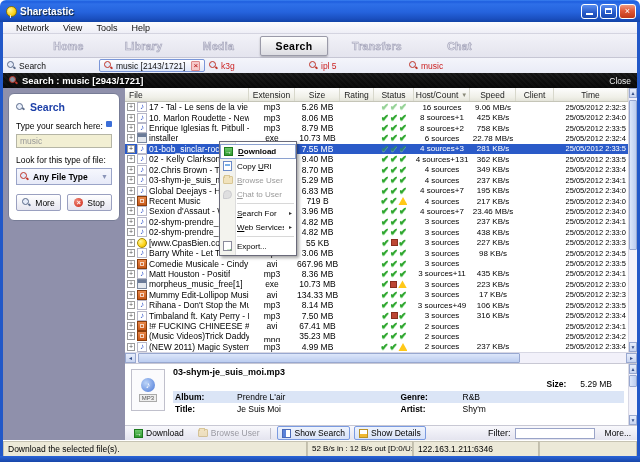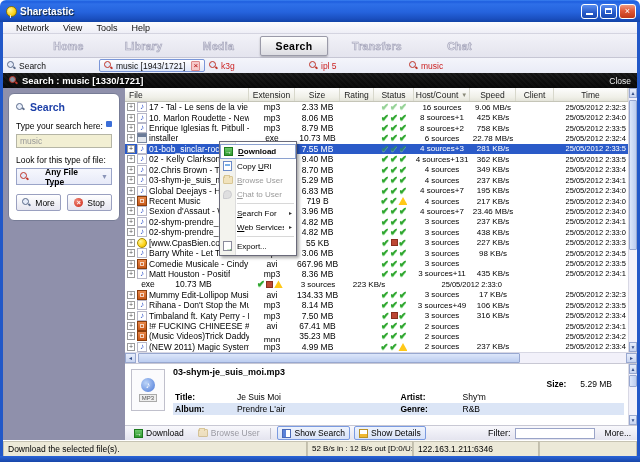--- a/index.html
+++ b/index.html
@@ -69,21 +69,21 @@
   .main { flex:0 0 352px; display:flex; }
   .sidebar { flex:0 0 122px; background:#8f90ab; padding:5px; }
   .sidepanel { background:#fff; border-radius:6px; border:1px solid #777c96; padding:7px 7px 9px 7px; }
   .sp-title { display:flex; align-items:center; gap:5px; color:#1c3fa8; font-weight:bold; font-size:10.5px; margin-bottom:8px; }
   .sp-label { font-size:8.5px; margin-bottom:3px; display:flex; align-items:flex-start; }
   .sp-label .spacer { flex:1; }
   .helper-dot { width:6px; height:6px; background:#3b6ed8; border-radius:1px; }
   .sp-input { width:100%; height:14px; background:#f2efd3; border:1px solid #b5b5a5; color:#999;
     font-family:"Liberation Sans",sans-serif; font-size:8.5px; padding:0 3px; margin-bottom:7px; }
   .sp-select { height:17px; border:1px solid #9aa4c8; background:linear-gradient(180deg,#f6f7fd,#e7eaf8);
-    display:flex; align-items:center; gap:16px; padding:0 3px; margin:2px 0 9px 0; }
+    display:flex; align-items:center; gap:4px; padding:0 3px; margin:2px 0 9px 0; }
   .sp-select .sel-text { font-weight:bold; font-size:8.5px; flex:1; }
   .sp-select .chev { color:#8a94b8; font-size:7px; }
   .sp-buttons { display:flex; gap:6px; }
   .sp-btn { flex:1; height:17px; border:1px solid #9aa0c0; border-radius:2px; background:linear-gradient(180deg,#ffffff,#e6e6f0);
     display:flex; align-items:center; justify-content:center; gap:4px; font-size:8.5px; }
   .stop-ico { width:9px; height:9px; border-radius:50%; background:radial-gradient(circle at 3px 3px,#f08a7a,#cc2211); color:#fff;
     font-size:7px; line-height:9px; text-align:center; font-weight:bold; }
 
   
   .content { flex:1; display:flex; flex-direction:column; background:#fff; }
@@ -235,40 +235,40 @@
         <div class="nav-tab">Chat</div>
       </div>
 
     <div class="sessiontabs">
         <div class="session-tab" style="width: 96px;">
           <span class="mag"></span>
           <span class="lbl">Search</span>
         </div>
         <div class="session-tab active" style="width: 106px;">
           <span class="mag red"></span>
-          <span class="lbl">music [1943/1721]</span>
+          <span class="lbl">music [2143/1721]</span>
           <span class="tab-close">×</span>
         </div>
         <div class="session-tab red" style="width: 100px;">
           <span class="mag red"></span>
           <span class="lbl">k3g</span>
         </div>
         <div class="session-tab red" style="width: 100px;">
           <span class="mag red"></span>
           <span class="lbl">ipl 5</span>
         </div>
         <div class="session-tab red" style="width: 100px;">
           <span class="mag red"></span>
           <span class="lbl">music</span>
         </div>
       </div>
 
     <div class="viewheader">
       <span class="mag red"></span>
-      <span class="vh-title">Search : music [1330/1721]</span>
+      <span class="vh-title">Search : music [2943/1721]</span>
       <span class="vh-close">Close</span>
     </div>
 
     <div class="main">
 
       <div class="sidebar">
         <div class="sidepanel">
           <div class="sp-title">
             <span class="mag"></span>
             <span>Search</span>
@@ -313,21 +313,21 @@
                 <div class="gh-cell" style="flex: 0 0 74px;">Time</div>
               </div>
             <div class="rows">
                 <div class="row">
                   <div class="cell c-file" style="flex: 0 0 124px;">
                     <span class="expander">+</span>
                     <span class="ficon fi-music">♪</span>
                     <span class="fname">17 - Tal - Le sens de la vie</span>
                   </div>
                   <div class="cell" style="flex: 0 0 46px;">mp3</div>
-                  <div class="cell" style="flex: 0 0 45px;">2.33 MB</div>
+                  <div class="cell" style="flex: 0 0 45px;">5.26 MB</div>
                   <div class="cell" style="flex: 0 0 34px;"></div>
                   <div class="cell" style="flex: 0 0 40px;">
                     <span class="st st-check light">✔</span>
                     <span class="st st-check light">✔</span>
                     <span class="st st-check light">✔</span>
                   </div>
                   <div class="cell c-host" style="flex: 0 0 56px;">16 sources</div>
                   <div class="cell c-speed" style="flex: 0 0 46px;">9.06 MB/s</div>
                   <div class="cell c-client" style="flex: 0 0 38px;"></div>
                   <div class="cell c-time" style="flex: 0 0 74px;">25/05/2012 2:32:3</div>
@@ -630,20 +630,25 @@
                     <span class="st st-check">✔</span>
                     <span class="st st-check">✔</span>
                     <span class="st st-check">✔</span>
                   </div>
                   <div class="cell c-host" style="flex: 0 0 56px;">3 sources+11</div>
                   <div class="cell c-speed" style="flex: 0 0 46px;">435 KB/s</div>
                   <div class="cell c-client" style="flex: 0 0 38px;"></div>
                   <div class="cell c-time" style="flex: 0 0 74px;">25/05/2012 2:34:1</div>
                 </div>
                 <div class="row">
+                  <div class="cell c-file" style="flex: 0 0 124px;">
+                    <span class="expander">+</span>
+                    <span class="ficon fi-exe"></span>
+                    <span class="fname">morpheus_music_free[1]</span>
+                  </div>
                   <div class="cell" style="flex: 0 0 46px;">exe</div>
                   <div class="cell" style="flex: 0 0 45px;">10.73 MB</div>
                   <div class="cell" style="flex: 0 0 34px;"></div>
                   <div class="cell" style="flex: 0 0 40px;">
                     <span class="st st-check">✔</span>
                     <span class="st st-block"></span>
                     <span class="st st-warn"></span>
                   </div>
                   <div class="cell c-host" style="flex: 0 0 56px;">3 sources</div>
                   <div class="cell c-speed" style="flex: 0 0 46px;">223 KB/s</div>
@@ -791,31 +796,31 @@
             </div>
           </div>
           <div class="d-body">
             <div class="d-name">03-shym-je_suis_moi.mp3</div>
             <div class="d-availrow">
               <span class="grow"></span>
               <span class="d-size-label">Size:</span>
               <span class="d-size-value">5.29 MB</span>
             </div>
             <div id="detail-fields">
+                <div class="d-field-row shaded">
+                  <span class="d-fl">Album:</span>
+                  <span class="d-fv">Prendre L'air</span>
+                  <span class="d-fl">Genre:</span>
+                  <span class="d-fv">R&amp;B</span>
+                </div>
                 <div class="d-field-row">
                   <span class="d-fl">Title:</span>
                   <span class="d-fv">Je Suis Moi</span>
                   <span class="d-fl">Artist:</span>
                   <span class="d-fv">Shy'm</span>
-                </div>
-                <div class="d-field-row shaded">
-                  <span class="d-fl">Album:</span>
-                  <span class="d-fv">Prendre L'air</span>
-                  <span class="d-fl">Genre:</span>
-                  <span class="d-fv">R&amp;B</span>
                 </div>
               </div>
           </div>
           <div class="d-vscroll">
             <div class="sb-arrow">▲</div>
             <div class="sb-track">
                 <div class="sb-thumb-v" style="top:1px;height:12px;"></div>
               </div>
             <div class="sb-arrow">▼</div>
           </div>

